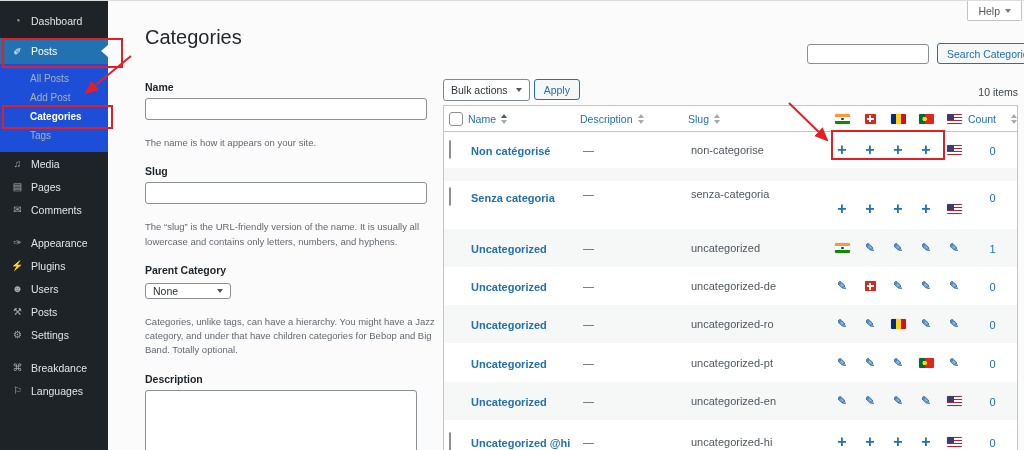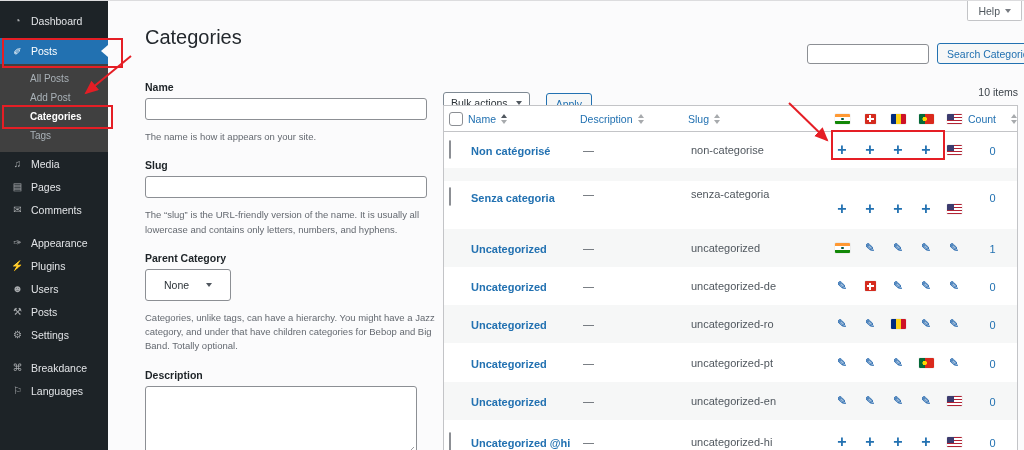--- a/index.html
+++ b/index.html
@@ -8,47 +8,47 @@
 
   
   .sidebar{position:absolute;left:0;top:0;width:108px;height:450px;background:#1d2327;padding-top:8px;box-sizing:border-box;z-index:5}
   .sb-item{display:flex;align-items:center;height:23px;padding-left:10px;color:#e2e4e7;font-size:10.5px;cursor:pointer;position:relative}
   .sb-ico{width:15px;min-width:15px;color:#a7aaad;font-size:10px;margin-right:6px;text-align:center}
   .sb-item.active{background:#2271b1;color:#fff;height:26px;margin-top:6px}
   .sb-item.active .sb-ico{color:#fff}
   .sb-item.muted{color:#a7aaad}
   .sb-arrow{position:absolute;right:0;top:50%;margin-top:-6px;width:0;height:0;border-top:6px solid transparent;border-bottom:6px solid transparent;border-right:7px solid #fbfbfc}
   .sb-gap{height:10px}
-  .sb-sub{background:#404040;padding:5px 0 7px}
+  .sb-sub{background:#1d4ed8;padding:5px 0 7px}
   .sb-sub-item{height:19px;line-height:19px;padding-left:30px;font-size:10px;color:#a9b1b7;cursor:pointer}
   .sb-sub-item.current{color:#fff;font-weight:700}
   .collapse-circ{display:inline-flex;width:11px;height:11px;border-radius:50%;background:#a7aaad;color:#1d2327;font-size:7px;align-items:center;justify-content:center}
 
   
   .h1{position:absolute;left:145px;top:12px;font-size:20px;color:#23282d;font-weight:400}
   .tabs{position:absolute;right:2px;top:0;display:flex;gap:8px;z-index:6}
   .tab{background:#fff;border:1px solid #c3c4c7;border-top:none;color:#50575e;font-size:10.5px;height:19px;display:flex;align-items:center;padding:0 10px;gap:5px;border-radius:0 0 2px 2px;cursor:pointer}
   .tab .tri{width:0;height:0;border-left:3px solid transparent;border-right:3px solid transparent;border-top:4px solid #787c82}
   .search-row{position:absolute;left:807px;top:42px;display:flex;gap:8px;align-items:center}
   .search-input{width:112px;height:18px;border:1px solid #8c8f94;border-radius:3px;background:#fff;font-size:10.5px;padding:0 4px;font-family:inherit}
   .btn{height:21px;background:#f6f7f7;border:1px solid #2271b1;border-radius:3px;color:#2271b1;font-size:10.5px;padding:0 9px;cursor:pointer;font-family:inherit;white-space:nowrap}
 
   
   .form{position:absolute;left:145px;top:80px;width:290px}
   .form-heading{font-size:11.5px;font-weight:700;color:#1d2327;margin:0 0 18px}
   .field-label{font-size:10.5px;font-weight:600;color:#1d2327;margin-bottom:5px;display:block}
   .text-input{width:270px;height:20px;border:1px solid #8c8f94;border-radius:3px;background:#fff;padding:0 5px;font-size:11px;display:block;font-family:inherit}
-  .help{font-size:9.5px;color:#646970;line-height:1.5;margin:10px 0 15px}
-  .select{display:inline-flex;align-items:center;justify-content:space-between;width:86px;height:32px;border:1px solid #8c8f94;border-radius:3px;background:#fff;font-size:10.5px;color:#2c3338;padding:0 18px;cursor:pointer;box-sizing:border-box}
+  .help{font-size:9.5px;color:#646970;line-height:1.5;margin:16px 0 15px}
+  .select{display:inline-flex;align-items:center;justify-content:space-between;width:86px;height:16px;border:1px solid #8c8f94;border-radius:3px;background:#fff;font-size:10.5px;color:#2c3338;padding:0 7px;cursor:pointer;box-sizing:border-box}
   .chev{width:0;height:0;border-left:3px solid transparent;border-right:3px solid transparent;border-top:4px solid #50575e}
   .textarea{width:270px;height:70px;border:1px solid #8c8f94;border-radius:3px;background:#fff;position:relative}
   .textarea::after{content:"";position:absolute;right:2px;bottom:2px;width:8px;height:8px;background:repeating-linear-gradient(135deg,transparent 0 2px,#8c8f94 2px 3px);clip-path:polygon(100% 0,100% 100%,0 100%)}
 
   
-  .toolbar{position:absolute;left:443px;top:91px;display:flex;gap:16px;align-items:flex-end}
+  .toolbar{position:absolute;left:443px;top:78px;display:flex;gap:4px;align-items:flex-start}
   .bulk-select{display:inline-flex;align-items:center;gap:8px;height:20px;border:1px solid #7e8993;border-radius:3px;background:#fff;font-size:10.5px;color:#2c3338;padding:0 7px;cursor:pointer}
   .items-count{position:absolute;left:880px;top:85px;width:138px;text-align:right;font-size:10.5px;color:#3c434a}
 
   
   .table{position:absolute;left:443px;top:104px;width:575px;height:346px;background:#fff;border:1px solid #c3c4c7;box-sizing:border-box;overflow:hidden}
   .grid{display:grid;grid-template-columns:24px 112px 108px 140px 28px 28px 28px 28px 28px 1fr;align-items:center}
   .thead{height:25px;border-bottom:1px solid #c3c4c7;background:#fff}
   .th{font-size:10.5px;color:#2271b1;display:flex;align-items:center;cursor:pointer}
   .cb{width:12px;height:12px;border:1px solid #8c8f94;border-radius:3px;background:#fff;margin-left:5px;cursor:pointer}
   .row.gray{background:#f6f7f7}

